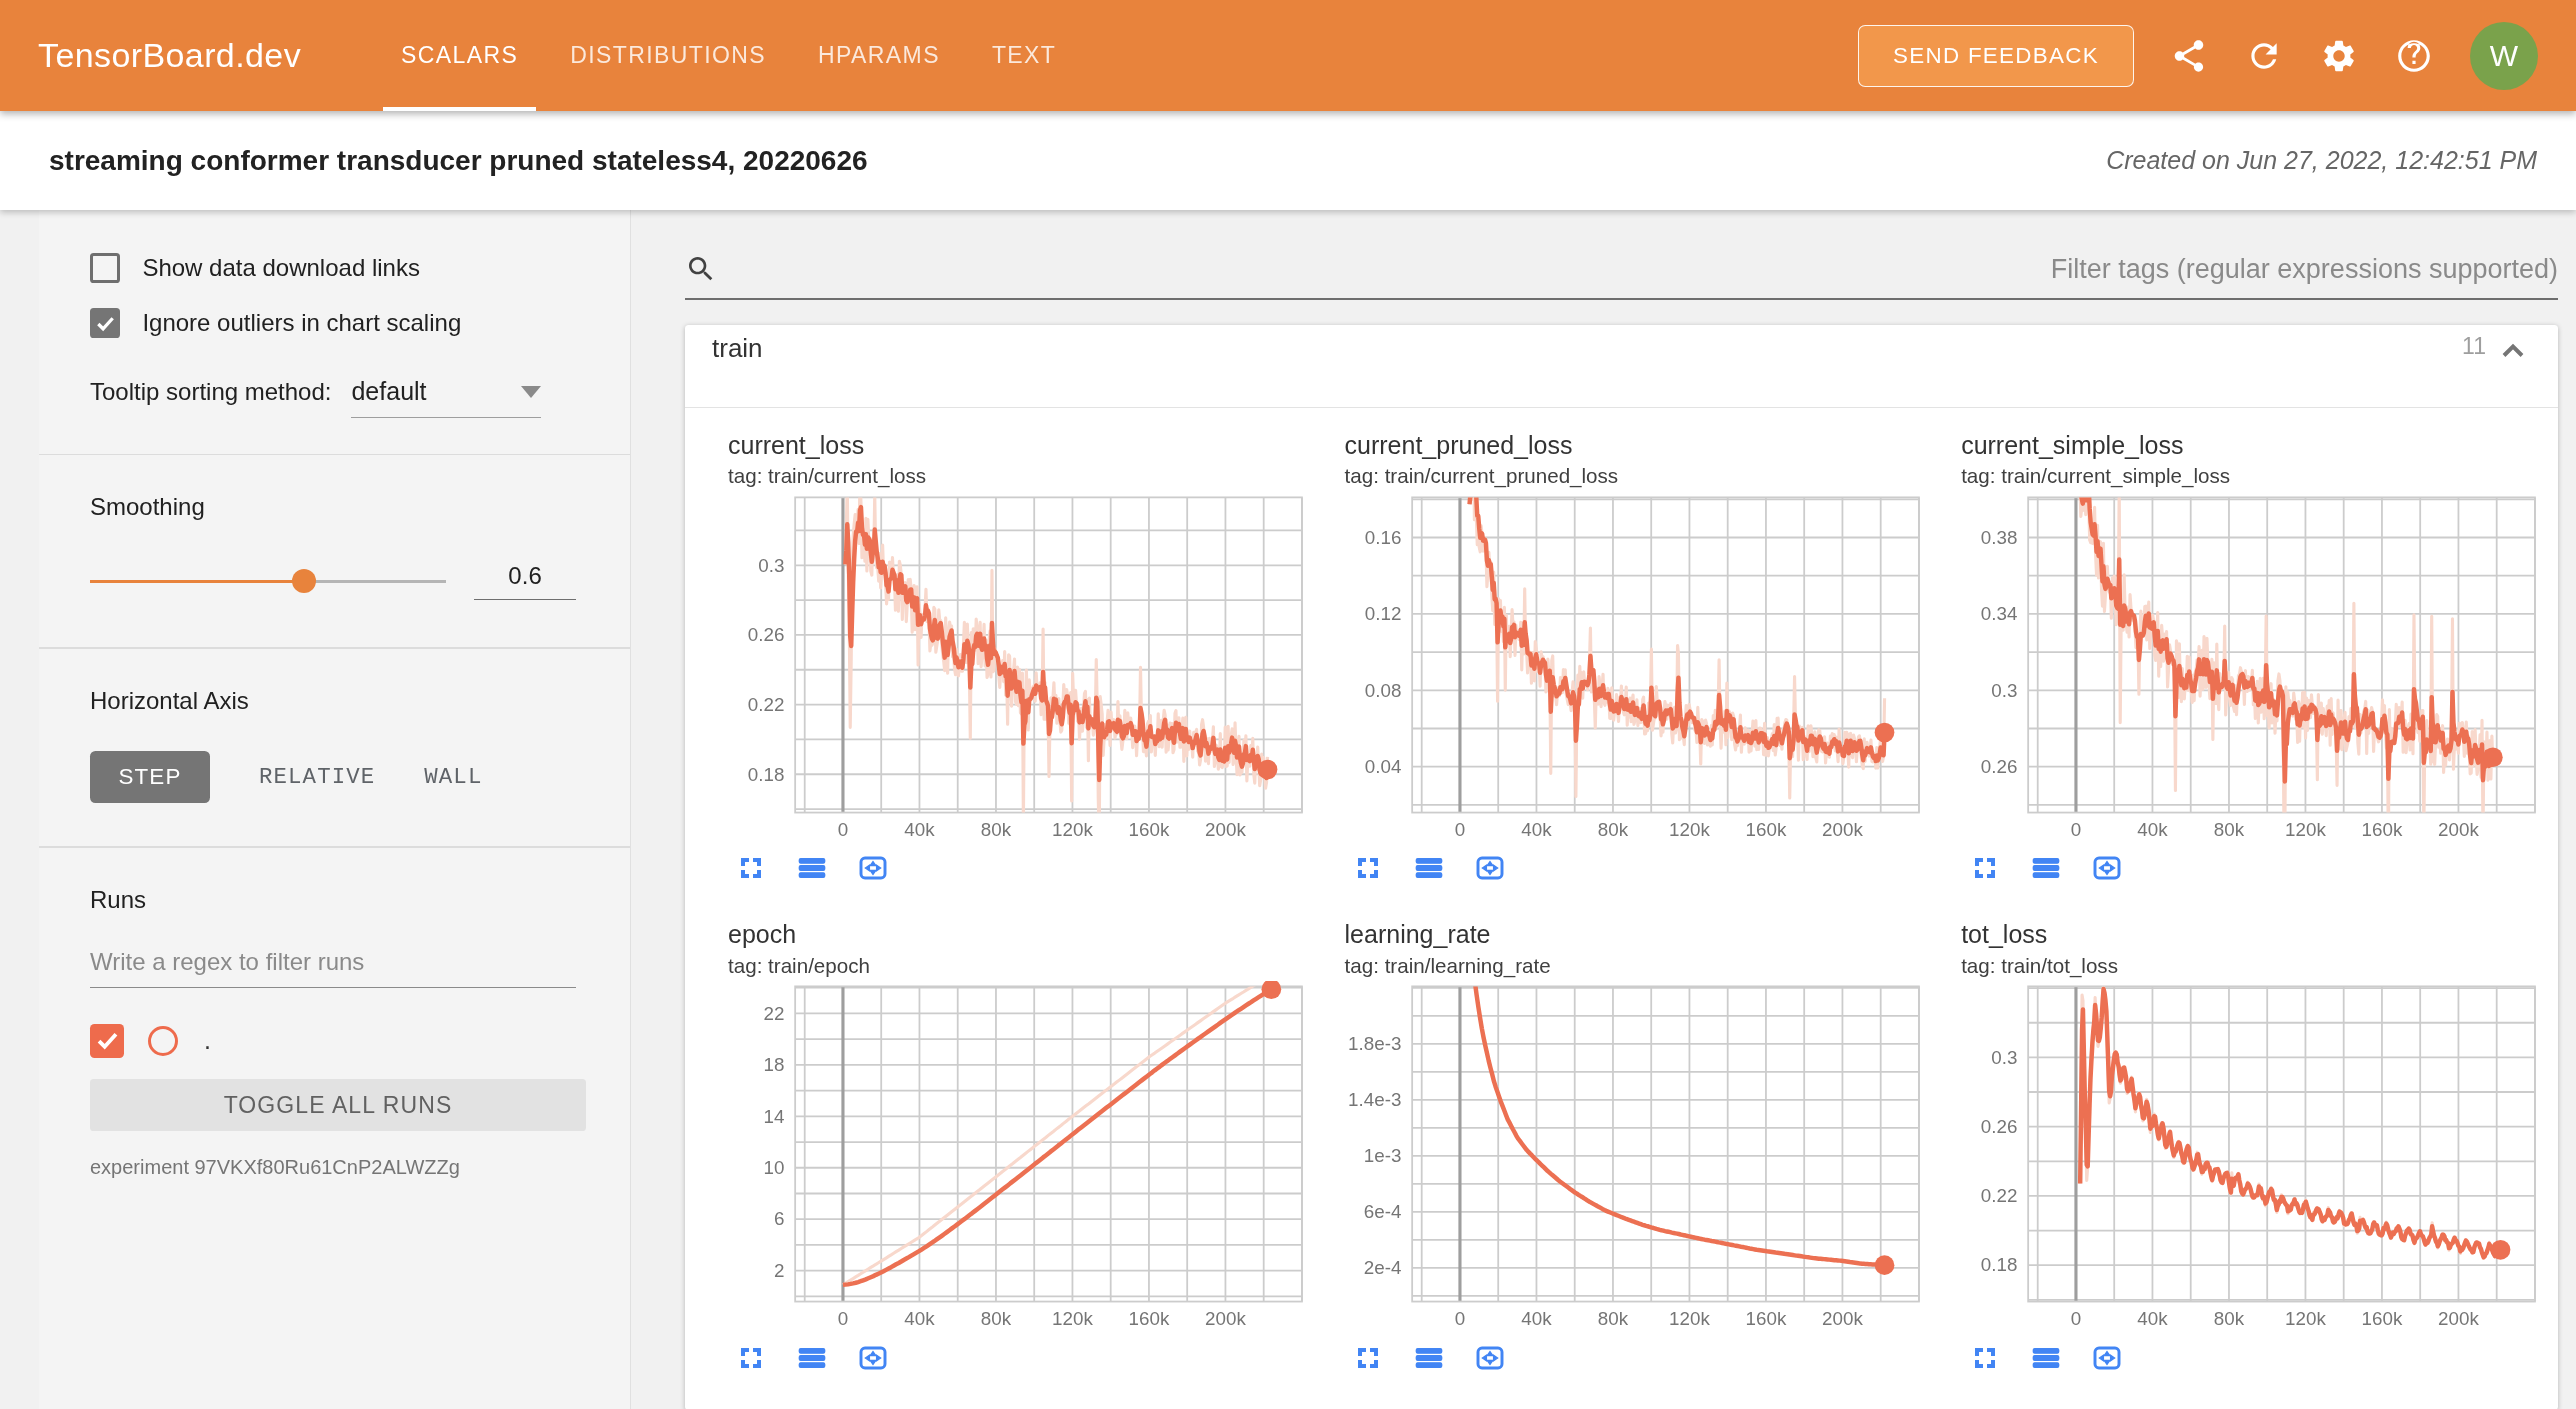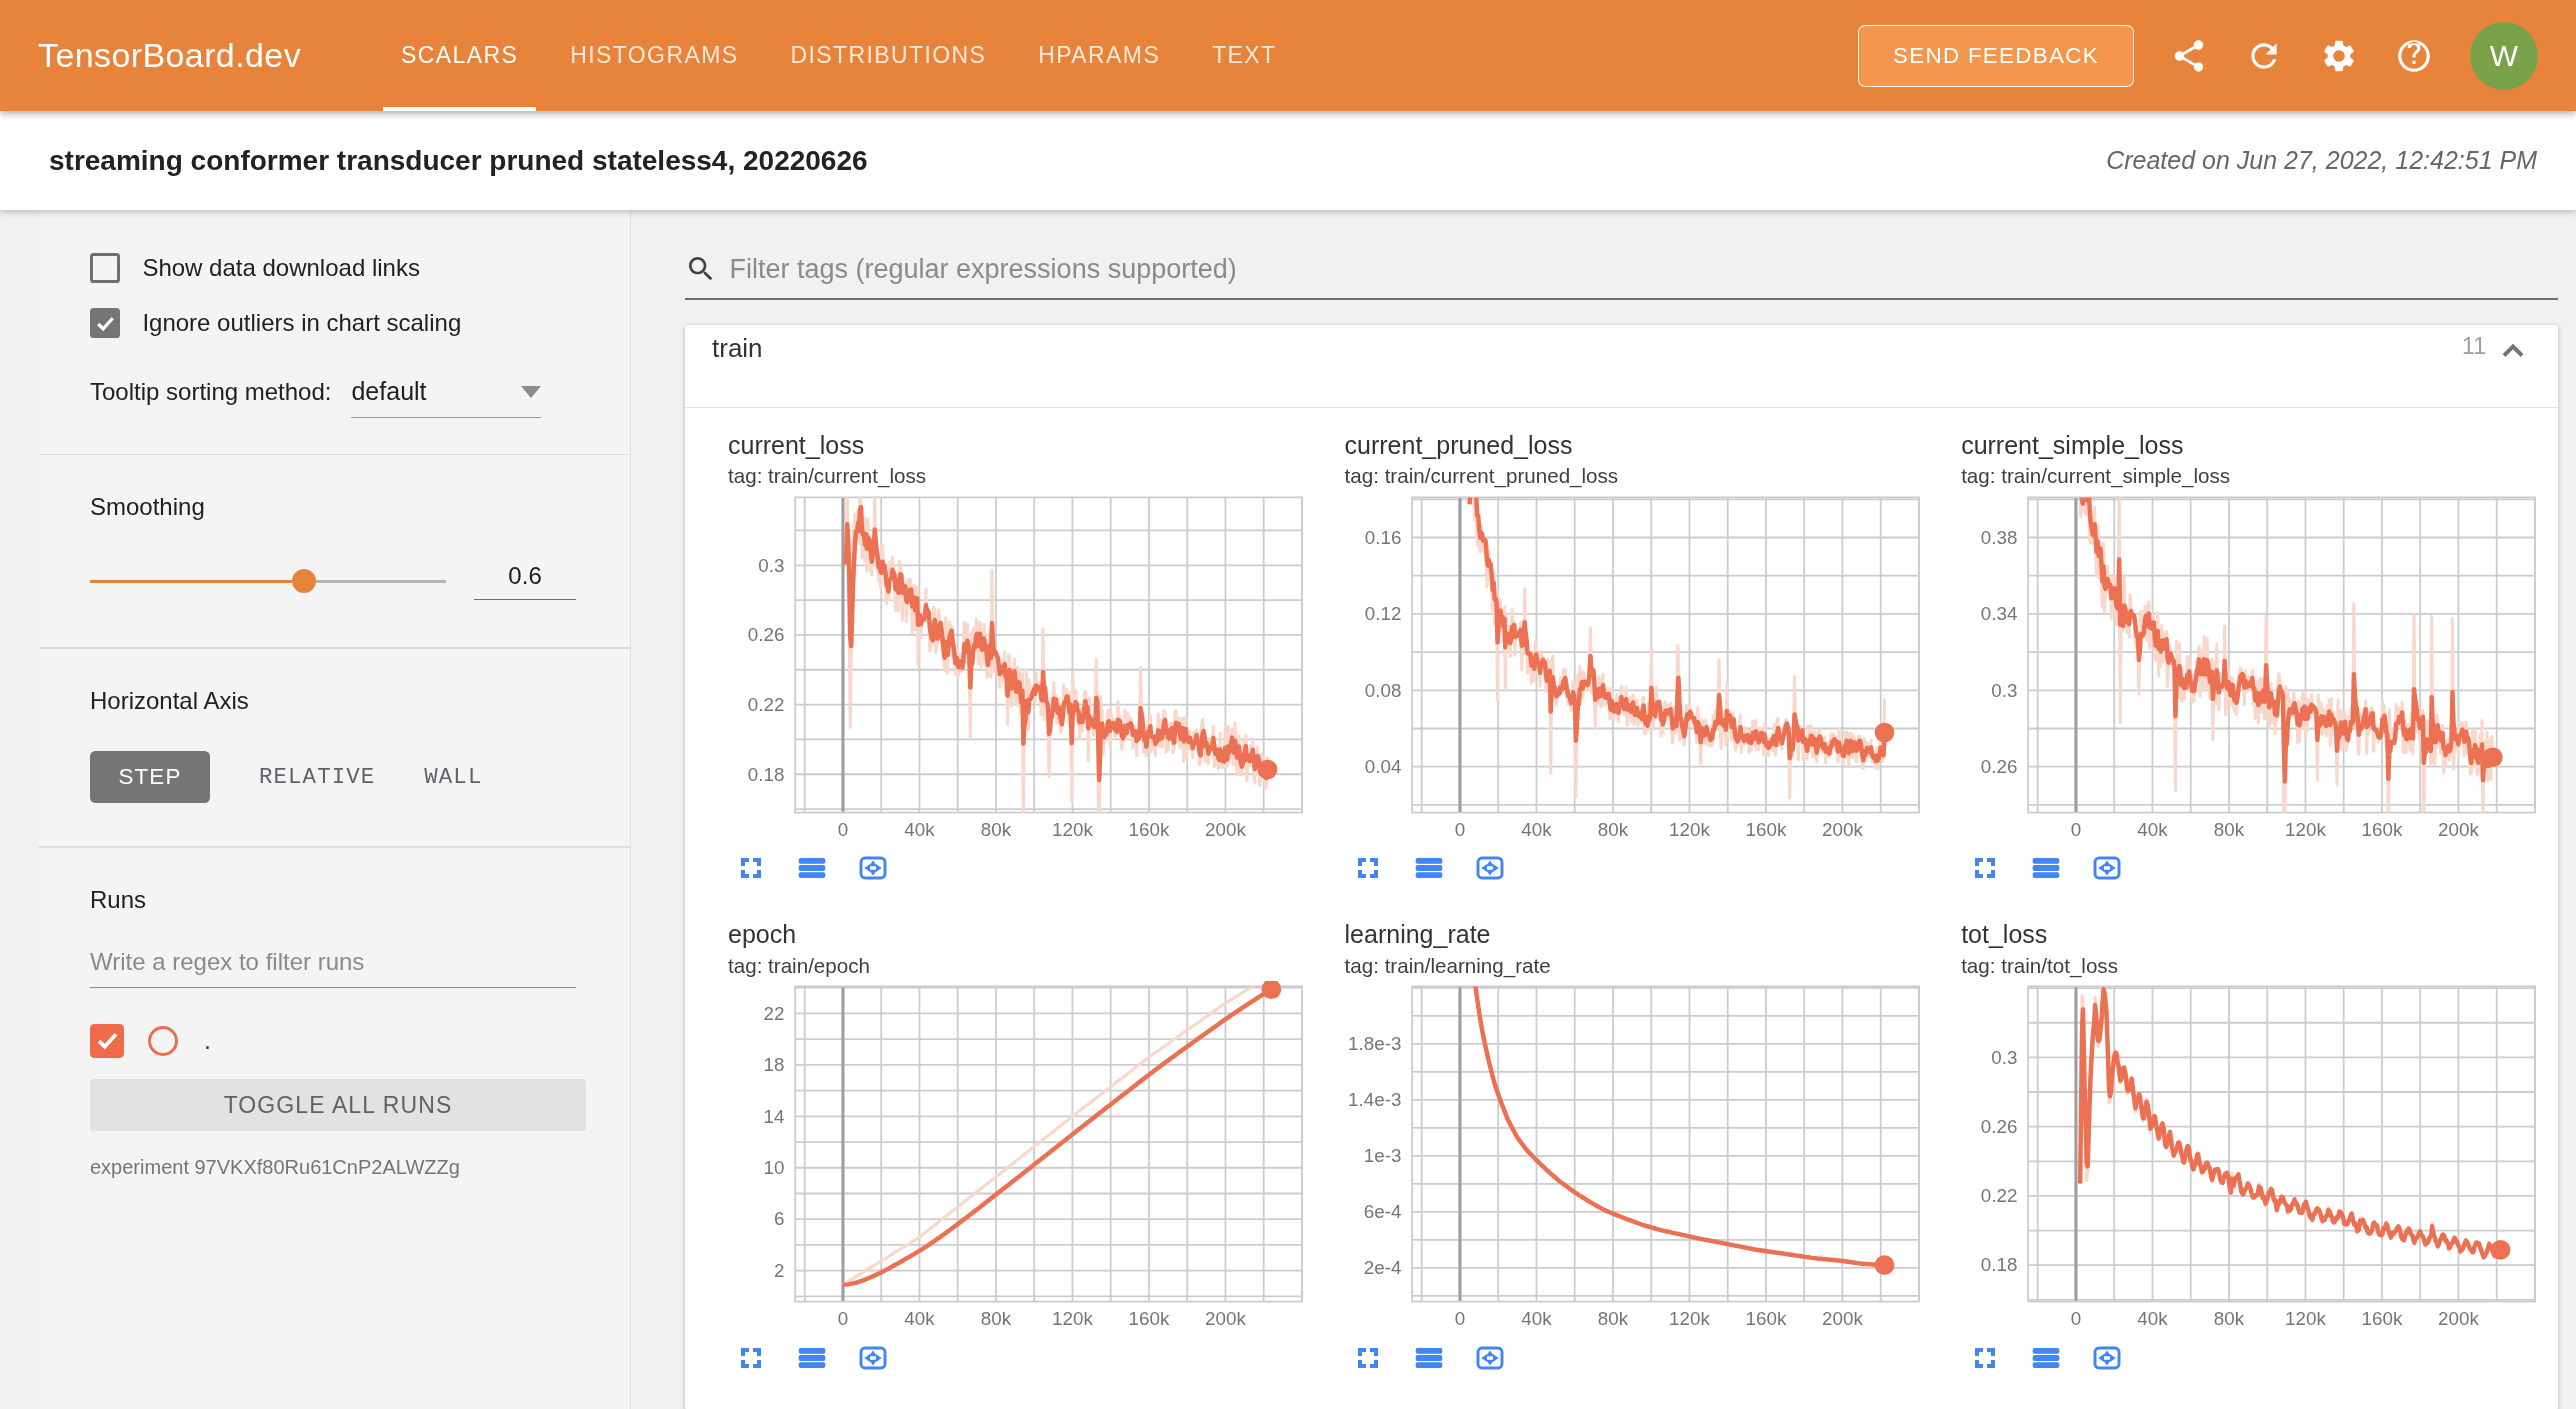--- a/index.html
+++ b/index.html
@@ -84,21 +84,21 @@
   .toggle-btn { margin-top:21.5px; width:496px; height:52px; background:#e2e2e2; border:none;
          border-radius:3.6px; font-family:inherit; font-size:23px; letter-spacing:1.1px;
          color:#616161; cursor:pointer; }
   .experiment-label { margin-top:25px; font-size:20px; color:#757575; }
 
   
   .main { flex:1; padding:43px 18px 0 54px; overflow:hidden; }
   .filter-row { display:flex; align-items:center; gap:12.5px; }
   .filter-row svg { width:32px; height:32px; fill:#424242; flex-shrink:0; }
   .filter-row input { flex:1; border:none; outline:none; background:transparent;
-         font-family:inherit; font-size:27px; color:#212121; }
+         font-family:inherit; font-size:27px; color:#212121;text-align:right; }
   .filter-row input::placeholder { color:#8a8a8a; }
   .filter-underline { height:2.2px; background:#6e6e6e; margin-top:12.5px; }
 
   .card { margin-top:25px; background:#fff; border-radius:3.6px;
          box-shadow:0 1.8px 5.4px rgba(0,0,0,0.25); }
   .card-header { height:82px; display:flex; align-items:flex-start; padding:8px 27px; cursor:pointer; }
   .card-title { font-size:26px; color:#333; }
   .card-count { margin-left:auto; font-size:23px; color:#9e9e9e; margin-right:9px; }
   .chev-up svg { width:36px; height:36px; stroke:#757575; fill:none; stroke-width:2.6; }
   .card-divider { height:1.3px; background:#e3e3e3; }
@@ -114,21 +114,20 @@
   .tool-btn svg { width:32px; height:32px; }
   .tick { font-size:21px; fill:#757575; }
 </style>
 </head>
 <body>
 
 <header class="navbar">
   <span class="logo">TensorBoard.dev</span>
   <nav class="tabs">
     <div class="tab active">SCALARS</div>
-    <div class="tab">HISTOGRAMS</div>
     <div class="tab">DISTRIBUTIONS</div>
     <div class="tab">HPARAMS</div>
     <div class="tab">TEXT</div>
   </nav>
   <div class="nav-right">
     <button class="feedback-btn">SEND FEEDBACK</button>
     <button class="nav-icon-btn">
       <svg viewBox="0 0 24 24">
           <path d="M18 16.08c-.76 0-1.44.3-1.96.77L8.91 12.7c.05-.23.09-.46.09-.7s-.04-.47-.09-.7l7.05-4.11c.54.5 1.25.81 2.04.81 1.66 0 3-1.34 3-3s-1.34-3-3-3-3 1.34-3 3c0 .24.04.47.09.7L8.04 9.81C7.5 9.31 6.79 9 6 9c-1.66 0-3 1.34-3 3s1.34 3 3 3c.79 0 1.5-.31 2.04-.81l7.12 4.16c-.05.21-.08.43-.08.65 0 1.61 1.31 2.92 2.92 2.92 1.61 0 2.92-1.31 2.92-2.92s-1.31-2.92-2.92-2.92z"></path>
         </svg>

